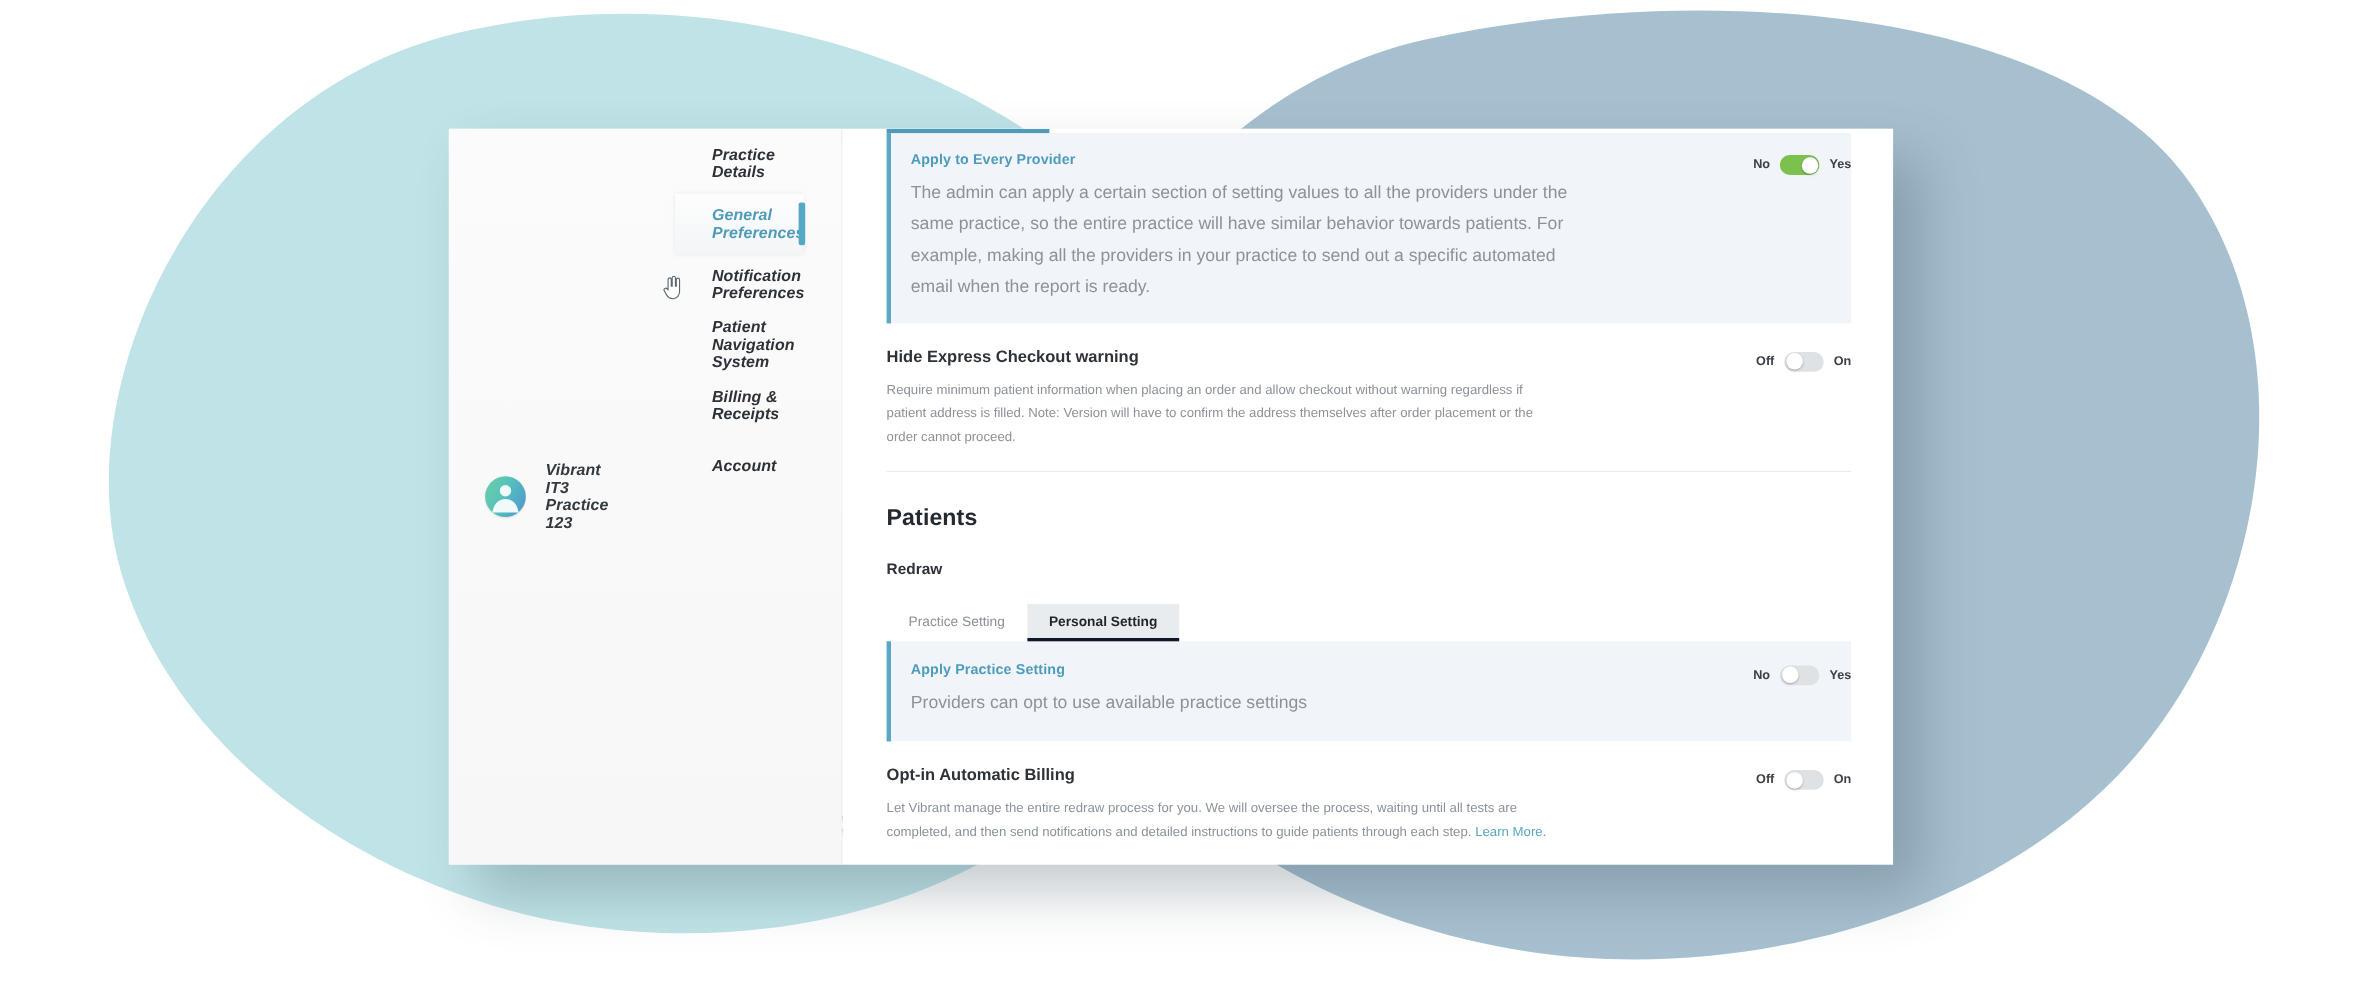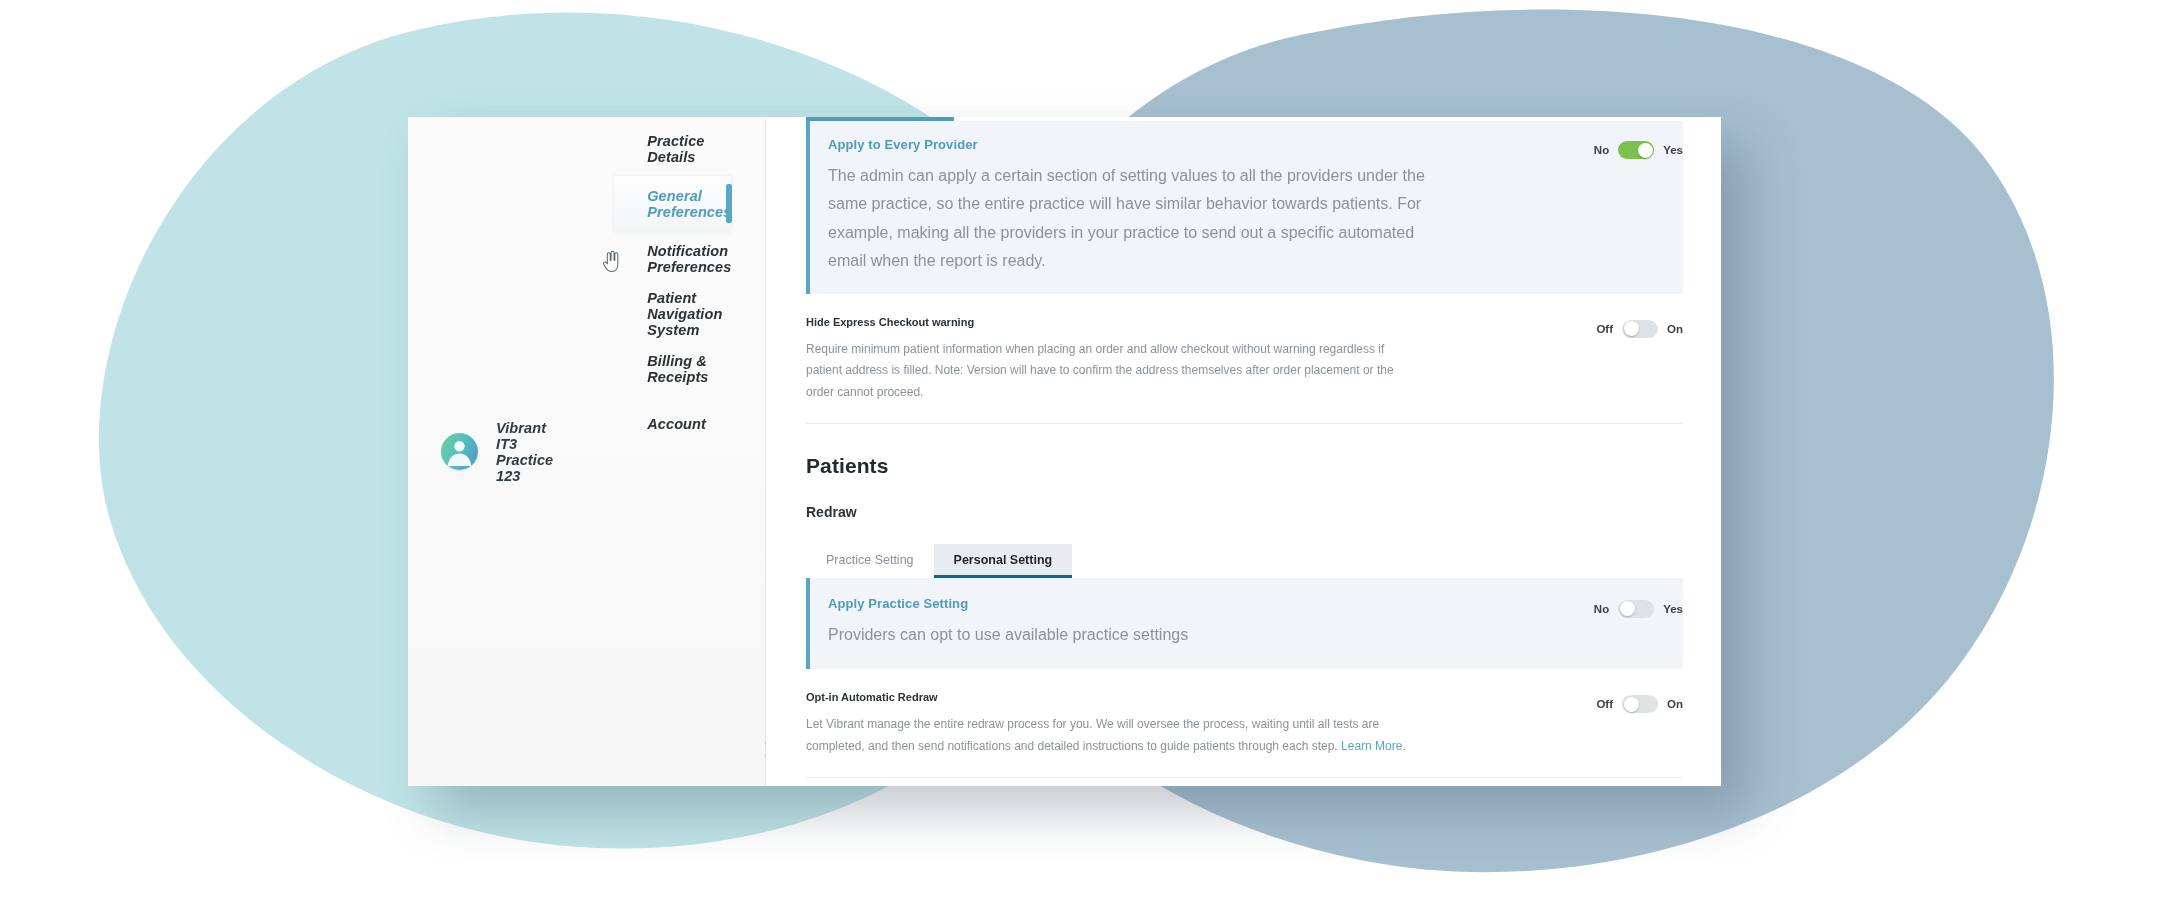--- a/index.html
+++ b/index.html
@@ -171,21 +171,21 @@
   }
 
   
   .setting-row {
     display: flex;
     align-items: flex-start;
     padding: 22px 0 20px 0;
   }
   .setting-row .text-col { flex: 1; padding-right: 24px; }
   .row-title {
-    font-size: 11px;
+    font-size: 15px;
     font-weight: 700;
     color: #2c3238;
     margin-bottom: 11px;
   }
   .row-desc {
     font-size: 12px;
     line-height: 1.78;
     color: #8b9299;
     max-width: 600px;
   }
@@ -265,21 +265,21 @@
     font-size: 12.5px;
     color: #8b9299;
     cursor: pointer;
     border-bottom: 3px solid transparent;
     background: transparent;
   }
   .tab.active {
     color: #1f252b;
     font-weight: 700;
     background: #e9ecef;
-    border-bottom: 3px solid #0369a1;
+    border-bottom: 3px solid #0f172a;
   }
 
   
   .footer-bar {
     border-top: 1px solid #e9ebed;
     margin: 0 38px 0 40px;
     padding: 20px 0 26px 0;
     display: flex;
     justify-content: flex-end;
     gap: 14px;
@@ -418,21 +418,21 @@
           <span class="toggle-label">No</span>
           <div class="toggle">
             <span class="knob"></span>
           </div>
           <span class="toggle-label">Yes</span>
         </div>
       </section>
 
       <section class="setting-row">
         <div class="text-col">
-          <div class="row-title">Opt-in Automatic Redraw</div>
+          <div class="row-title">Opt-in Automatic Billing</div>
           <div class="row-desc"><span>Let Vibrant manage the entire redraw process for you. We will oversee the process, waiting until all tests are completed, and then send notifications and detailed instructions to guide patients through each step. </span><a class="inline-link" href="#">Learn More</a><span>.</span></div>
         </div>
         <div class="toggle-group">
           <span class="toggle-label">Off</span>
           <div class="toggle">
             <span class="knob"></span>
           </div>
           <span class="toggle-label">On</span>
         </div>
       </section>

